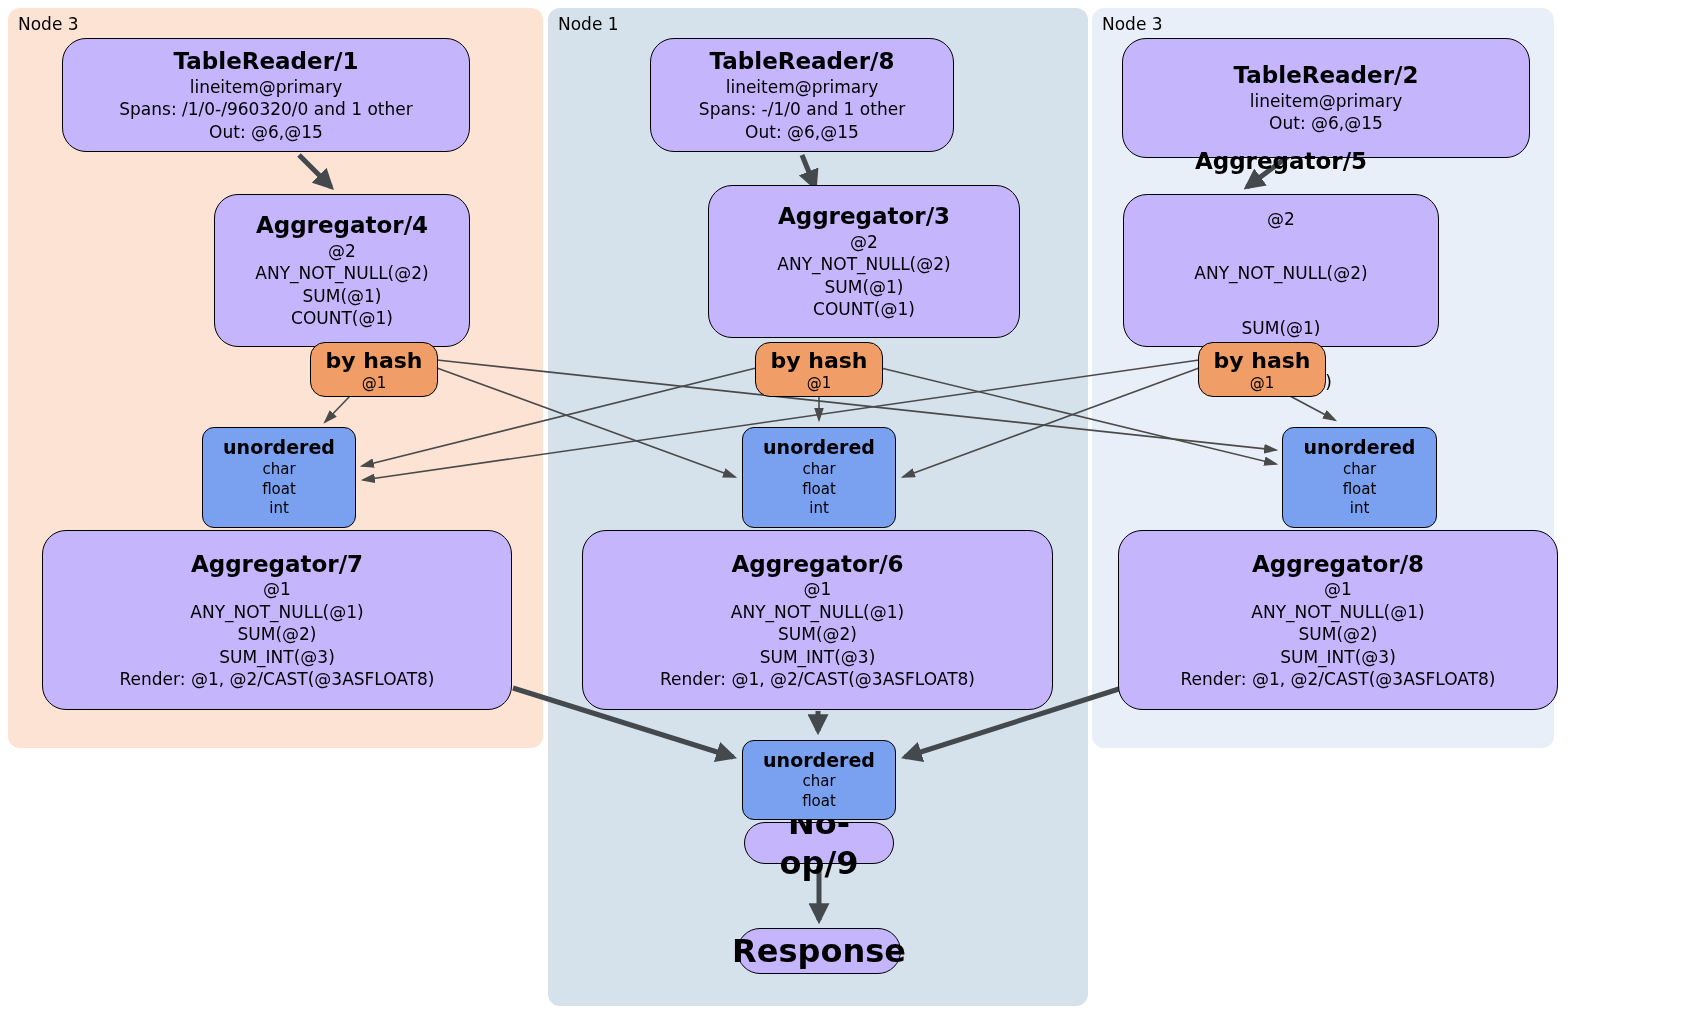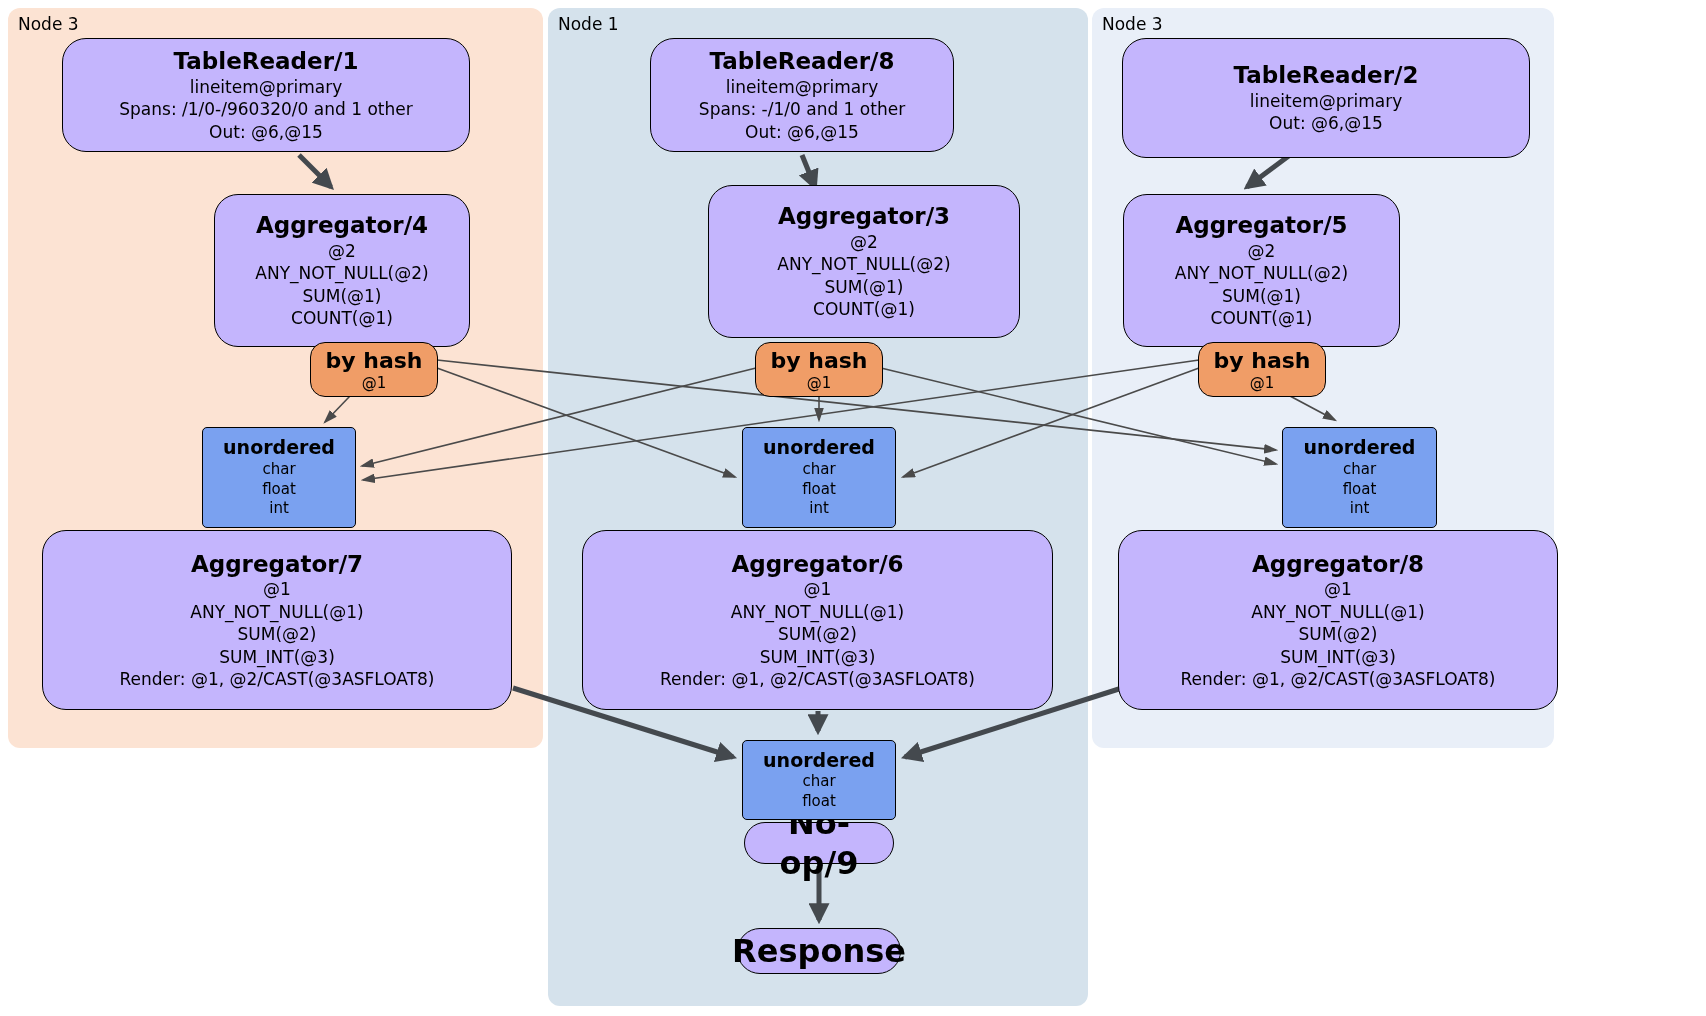--- a/index.html
+++ b/index.html
@@ -15,21 +15,21 @@
   svg.edges{position:absolute;left:0;top:0;z-index:1;}
   .box{
     position:absolute;z-index:2;box-sizing:border-box;
     background:#c4b5fd;border:1.6px solid #000;border-radius:24px;
     display:flex;flex-direction:column;justify-content:center;align-items:center;
     text-align:center;font-size:17px;line-height:1.32;padding:2px 6px;
   }
   .box .t{font-weight:bold;font-size:23px;line-height:1.25;}
   .router{background:#f09d67;border-radius:15px;z-index:3;font-size:15px;line-height:1.2;}
   .router .t{font-size:22px;}
-  .sync{background:#7aa1f0;border-radius:5px;z-index:3;font-size:15px;line-height:1.3;}
+  .sync{background:#7aa1f0;border-radius:12px;z-index:3;font-size:15px;line-height:1.3;}
   .sync .t{font-size:19px;}
   .mini .t{font-size:32px;}
 </style>
 </head>
 <body>
 
 <div class="panel" id="panel-node3">
   <div class="panel-label">Node 3</div>
 </div>
 <div class="panel" id="panel-node1">
@@ -134,21 +134,21 @@
   <div>SUM(@2)</div>
   <div>SUM_INT(@3)</div>
   <div>Render: @1, @2/CAST(@3ASFLOAT8)</div>
 </div>
 
 <div class="box" style="left:1122px;top:38px;width:408px;height:120px;">
   <div class="t">TableReader/2</div>
   <div>lineitem@primary</div>
   <div>Out: @6,@15</div>
 </div>
-<div class="box" style="left:1123px;top:194px;width:277px;height:153px;">
+<div class="box" style="left:1123px;top:194px;width:316px;height:153px;gap:32px;">
   <div class="t">Aggregator/5</div>
   <div>@2</div>
   <div>ANY_NOT_NULL(@2)</div>
   <div>SUM(@1)</div>
   <div>COUNT(@1)</div>
 </div>
 <div class="box router" style="left:1198px;top:342px;width:128px;height:55px;">
   <div class="t">by hash</div>
   <div>@1</div>
 </div>

